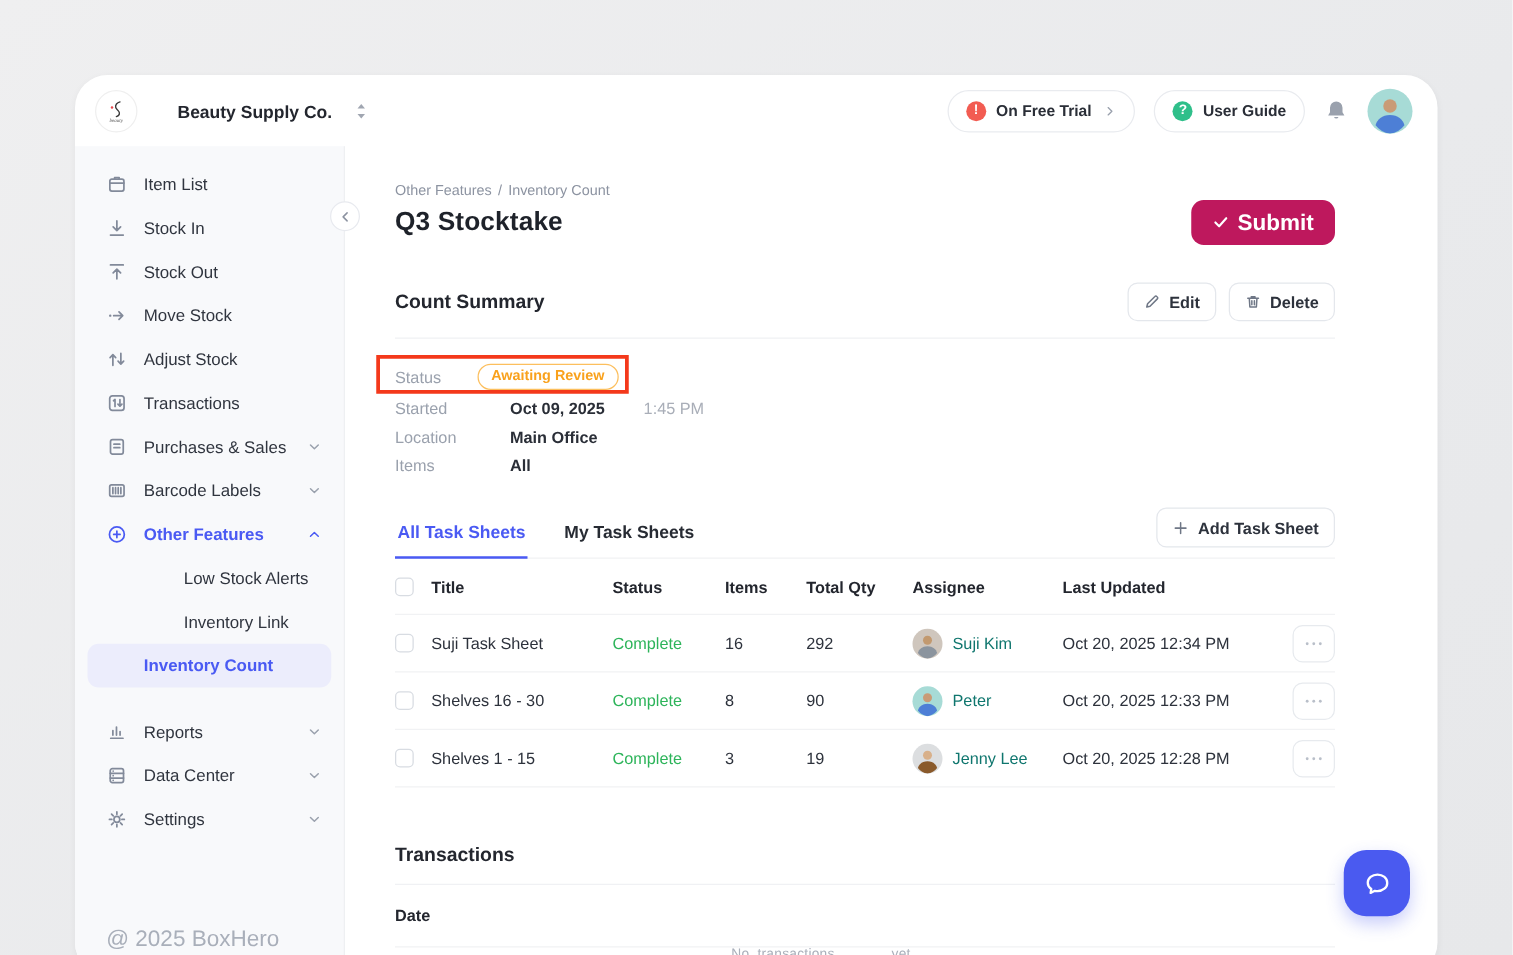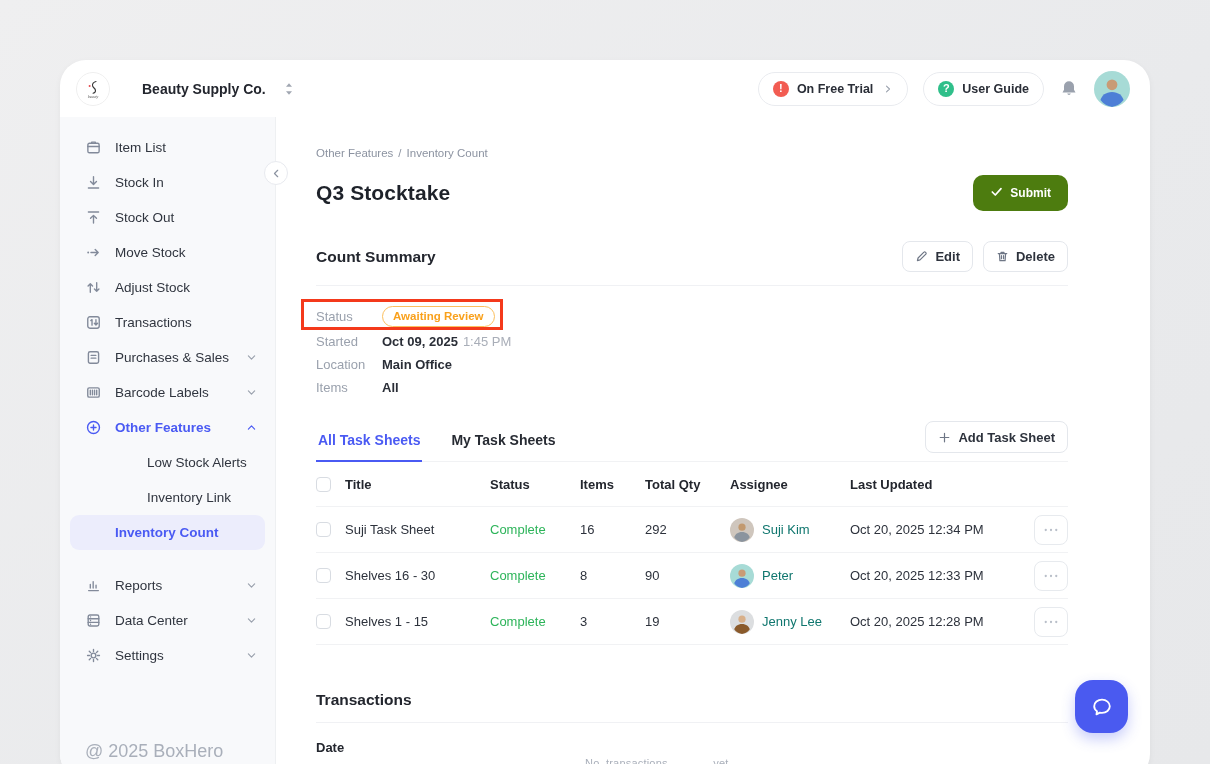--- a/index.html
+++ b/index.html
@@ -42,35 +42,35 @@
   .side-item.active-section, .side-item.active-section .icn, .side-item.active-section .chev { color:#4a5af3; font-weight:600; }
   .sub-item { height:35px; display:flex; align-items:center; padding-left:87px; font-size:13.5px; font-weight:500; color:#30353f; cursor:pointer; }
   .sub-item.active { background:#ecedfc; border-radius:9px; margin:0 10px; padding-left:45px; color:#4a5af3; font-weight:600; }
   .group-bottom { margin-top:18px; }
   .side-footer { position:absolute; top:624px; left:25px; font-size:18px; color:#a9afba; }
   .collapse-btn { position:absolute; left:204px; top:44px; width:24px; height:24px; border-radius:50%; background:#fff; border:1px solid #e8eaef; display:flex; align-items:center; justify-content:center; color:#8b92a0; cursor:pointer; z-index:4; }
   
   .main { flex:1; padding:30px 82px 0 40px; position:relative; }
   .breadcrumb { font-size:11.5px; color:#8c93a1; }
   .breadcrumb .sep { margin:0 5px; }
-  .title-row { display:flex; justify-content:space-between; align-items:center; margin-top:16px; }
+  .title-row { display:flex; justify-content:space-between; align-items:center; margin-top:1px; }
   .page-title { font-size:21px; font-weight:700; color:#1e222a; letter-spacing:.1px; }
   .btn { display:inline-flex; align-items:center; gap:7px; cursor:pointer; border:none; background:none; font-family:inherit; }
-  .btn-primary { background:#4d7c0f; color:#fff; border-radius:10px; padding:0 17px; height:36px; font-size:12px; font-weight:600; }
+  .btn-primary { background:#be185d; color:#fff; border-radius:10px; padding:0 17px; height:36px; font-size:18px; font-weight:600; }
   .btn-ghost { background:#fff; border:1px solid #e4e7ec; border-radius:8px; padding:0 12px; height:31px; font-size:13px; font-weight:600; color:#2d323c; }
   .btn-ghost .bicon { display:flex; color:#6f7786; }
   .section-row { display:flex; justify-content:space-between; align-items:center; margin-top:30px; }
   .section-title { font-size:15.5px; font-weight:700; color:#23262e; }
   .btn-group { display:flex; gap:10px; }
   .divider { height:1px; background:#f0f1f4; margin-top:13px; }
   
   .fields { margin-top:17px; position:relative; }
   .field-row { display:flex; align-items:center; }
   .field-row.tall { height:27px; }
-  .field-row.reg { height:23px; }
+  .field-row.reg { height:23px;gap:26px; }
   .f-label { width:66px; font-size:13px; font-weight:500; color:#9aa1ad; }
   .f-value { font-size:13px; font-weight:600; color:#2a2e37; }
   .f-muted { font-weight:400; color:#a9aeb8; margin-left:5px; }
   .status-badge { display:inline-block; border:1.5px solid #fcbf5e; color:#f9a11c; background:#fff; font-size:11.5px; font-weight:700; border-radius:999px; padding:3px 10px 4px; }
   .annotation { position:absolute; left:-15px; top:-4px; width:202px; height:31px; border:3px solid #f4391b; z-index:5; pointer-events:none; }
   
   .tabs-row { margin-top:22px; display:flex; justify-content:space-between; align-items:flex-end; border-bottom:1px solid #f1f2f4; }
   .tabs { display:flex; gap:27px; }
   .tab { padding:4px 2px 12px; font-size:14px; font-weight:600; cursor:pointer; }
   .tab.active { color:#4a5af3; border-bottom:2.5px solid #4a5af3; margin-bottom:-1px; }

